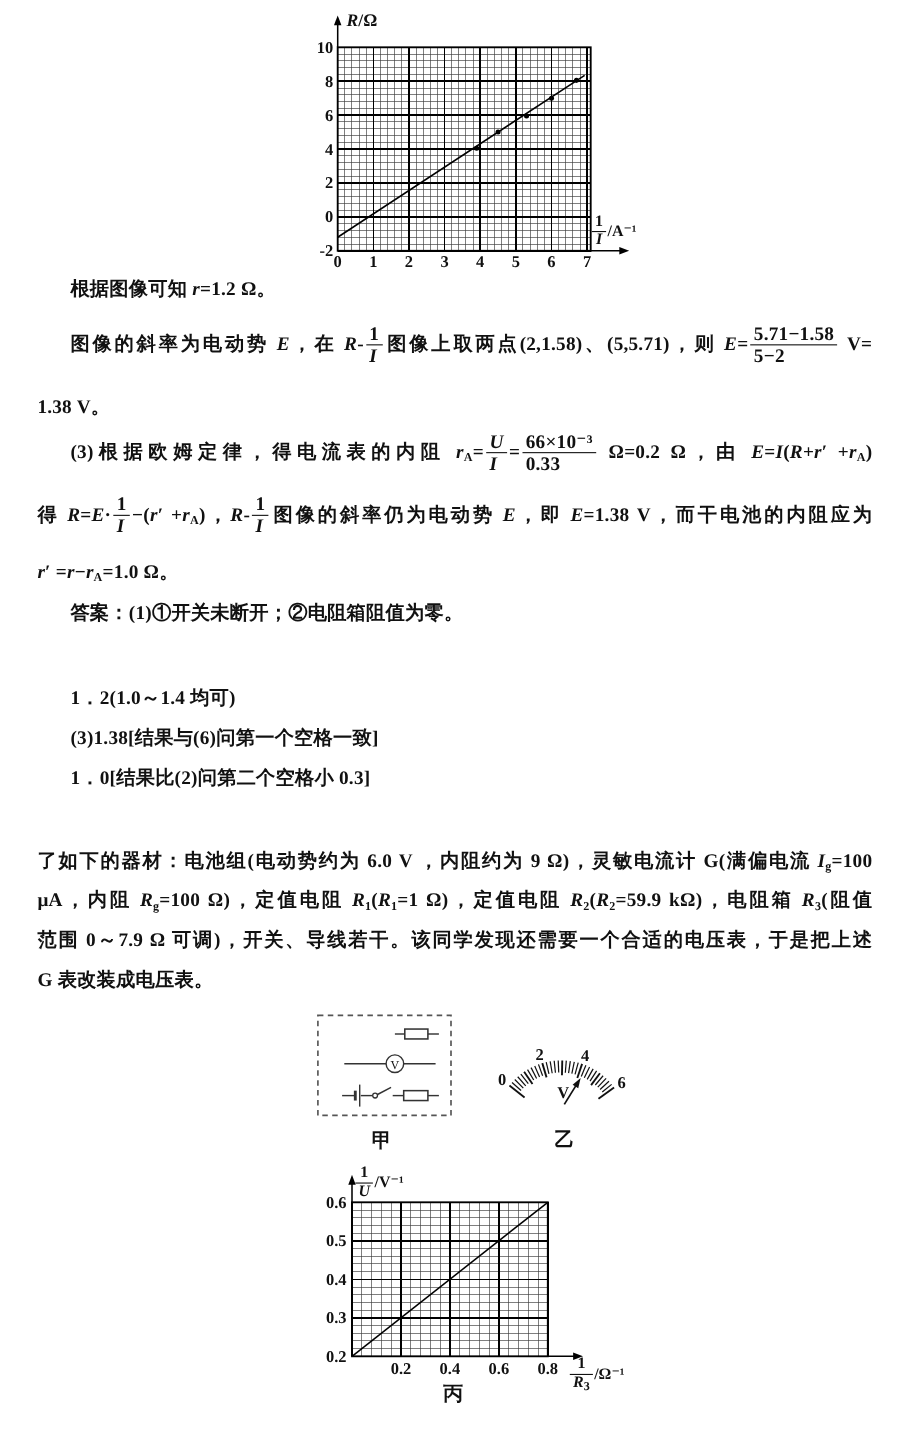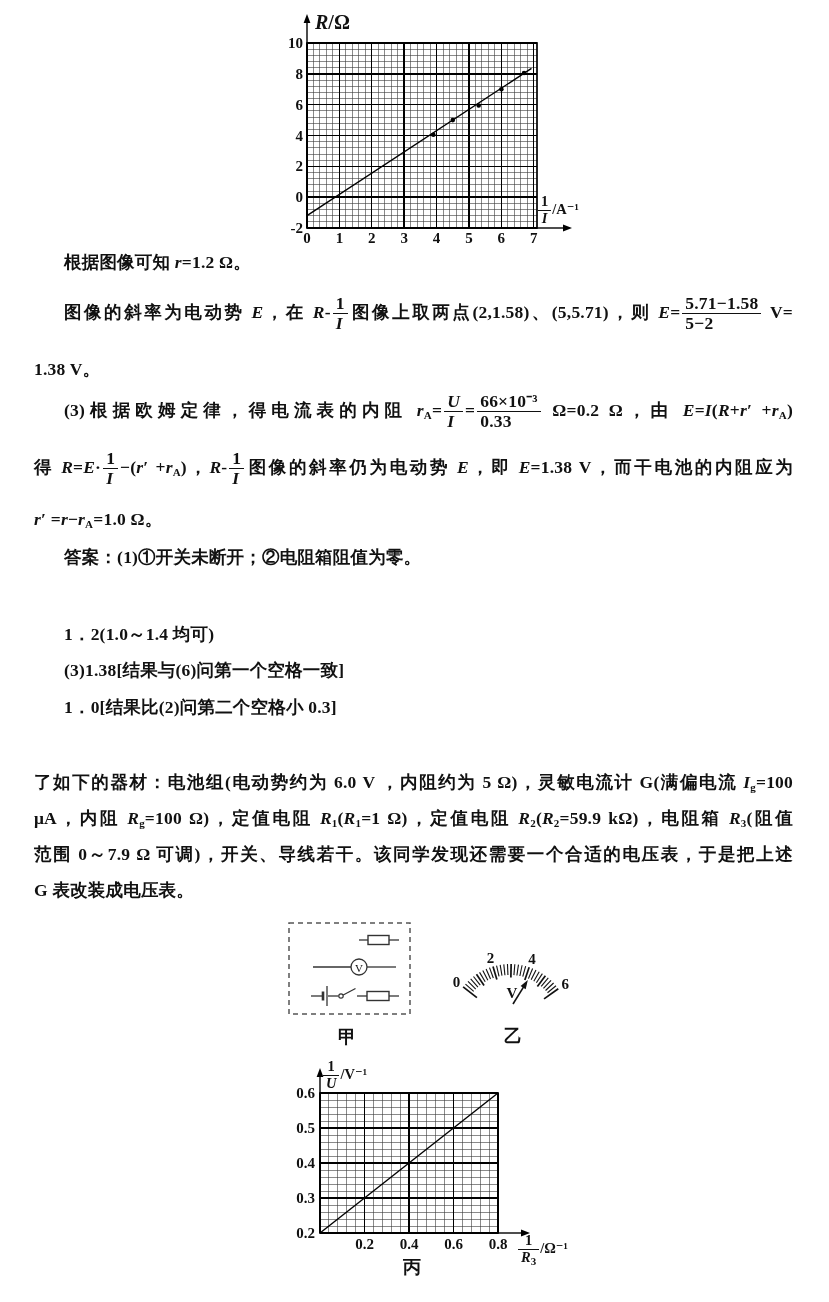--- a/index.html
+++ b/index.html
@@ -1,19 +1,19 @@
 <!DOCTYPE html>
 <html><head>
 <meta charset="utf-8">
 <style>
   html,body{margin:0;padding:0;background:#fff;}
   .page{position:relative;width:829px;height:1302px;background:#fff;overflow:hidden;
         font-family:"Liberation Serif","DejaVu Serif",serif;color:#111;}
   .line{position:absolute;font-weight:bold;font-size:17.5px;line-height:1.2;
-        letter-spacing:.2px;white-space:nowrap;font-family:Liberation Serif, serif;}
+        letter-spacing:.2px;white-space:nowrap;}
   .just{white-space:normal;text-align:justify;text-align-last:justify;}
   .it{font-style:italic;}
   sub{font-size:11px;font-style:normal;line-height:0;vertical-align:-3px;}
   .frac{display:inline-block;vertical-align:middle;text-align:center;margin:0 2px;
         transform:translateY(-1px);}
   .fn{display:block;padding:0 3px;line-height:1.08;border-bottom:1.6px solid #111;}
   .fd{display:block;padding:0 3px;line-height:1.08;}
   .axlab{position:absolute;font-weight:bold;font-size:14.5px;white-space:nowrap;}
   .axlab .frac{margin:0 1px;}
   .cap{position:absolute;font-weight:bold;font-size:18px;}
@@ -136,38 +136,38 @@
         <text x="23" y="70.83333333333333" text-anchor="end" class="tk">8</text>
         <text x="23" y="40" text-anchor="end" class="tk">10</text>
       </g>
       <line x1="27" y1="207.66666666666666" x2="251.49295774647888" y2="60.43750000000001" stroke="#000" stroke-width="1.4"></line>
       <circle cx="153.33802816901408" cy="126.72916666666667" r="2.3" fill="#000"></circle>
       <circle cx="172.77464788732397" cy="112.08333333333334" r="2.3" fill="#000"></circle>
       <circle cx="198.69014084507043" cy="97.4375" r="2.3" fill="#000"></circle>
       <circle cx="221.36619718309862" cy="81.25" r="2.3" fill="#000"></circle>
       <circle cx="244.04225352112678" cy="65.06249999999999" r="2.3" fill="#000"></circle>
     </svg>
-  <div class="axlab" style="left:315px;top:11px;font-size:20px"><span class="it">R</span><span>/Ω</span></div>
+  <div class="axlab" style="left:315px;top:11px;font-size:16px"><span class="it">R</span><span>/Ω</span></div>
   <div class="axlab" style="left:537px;top:195px">
     <span class="frac"><span class="fn">1</span><span class="fd it">I</span></span><span>/A⁻¹</span>
   </div>
 
   <div class="line" style="left:64px;top:252px"><span>根据图像可知 </span><span class="it">r</span><span>=1.2 Ω。</span></div>
   <div class="line just" style="left:64px;top:295px;width:729px"><span>图像的斜率为电动势 </span><span class="it">E</span><span>，在 </span><span class="it">R</span><span>-</span><span class="frac"><span class="fn">1</span><span class="fd it">I</span></span><span>图像上取两点(2,1.58)、(5,5.71)，则 </span><span class="it">E</span><span>=</span><span class="frac"><span class="fn">5.71−1.58</span><span class="fd">5−2</span></span><span> V=</span></div>
   <div class="line" style="left:34px;top:359px"><span>1.38 V。</span></div>
   <div class="line just" style="left:64px;top:393px;width:729px"><span>(3)根据欧姆定律，得电流表的内阻 </span><span class="it">r</span><sub>A</sub><span>=</span><span class="frac"><span class="fn it">U</span><span class="fd it">I</span></span><span>=</span><span class="frac"><span class="fn">66×10⁻³</span><span class="fd">0.33</span></span><span> Ω=0.2 Ω，由 </span><span class="it">E</span><span>=</span><span class="it">I</span><span>(</span><span class="it">R</span><span>+</span><span class="it">r</span><span>′ +</span><span class="it">r</span><sub>A</sub><span>)</span></div>
   <div class="line just" style="left:34px;top:450px;width:759px"><span>得 </span><span class="it">R</span><span>=</span><span class="it">E</span><span>·</span><span class="frac"><span class="fn">1</span><span class="fd it">I</span></span><span>−(</span><span class="it">r</span><span>′ +</span><span class="it">r</span><sub>A</sub><span>)，</span><span class="it">R</span><span>-</span><span class="frac"><span class="fn">1</span><span class="fd it">I</span></span><span>图像的斜率仍为电动势 </span><span class="it">E</span><span>，即 </span><span class="it">E</span><span>=1.38 V，而干电池的内阻应为</span></div>
   <div class="line" style="left:34px;top:509px"><span class="it">r</span><span>′ =</span><span class="it">r</span><span>−</span><span class="it">r</span><sub>A</sub><span>=1.0 Ω。</span></div>
 
   <div class="line" style="left:64px;top:547px"><span>答案：(1)①开关未断开；②电阻箱阻值为零。</span></div>
   <div class="line" style="left:64px;top:624px"><span>1．2(1.0～1.4 均可)</span></div>
   <div class="line" style="left:64px;top:660px"><span>(3)1.38[结果与(6)问第一个空格一致]</span></div>
   <div class="line" style="left:64px;top:697px"><span>1．0[结果比(2)问第二个空格小 0.3]</span></div>
 
-  <div class="line just" style="left:34px;top:772px;width:759px"><span>了如下的器材：电池组(电动势约为 6.0 V ，内阻约为 5 Ω)，灵敏电流计 G(满偏电流 </span><span class="it">I</span><sub>g</sub><span>=100</span></div>
+  <div class="line just" style="left:34px;top:772px;width:759px"><span>了如下的器材：电池组(电动势约为 6.0 V ，内阻约为 9 Ω)，灵敏电流计 G(满偏电流 </span><span class="it">I</span><sub>g</sub><span>=100</span></div>
   <div class="line just" style="left:34px;top:808px;width:759px"><span>μA，内阻 </span><span class="it">R</span><sub>g</sub><span>=100 Ω)，定值电阻 </span><span class="it">R</span><sub>1</sub><span>(</span><span class="it">R</span><sub>1</sub><span>=1 Ω)，定值电阻 </span><span class="it">R</span><sub>2</sub><span>(</span><span class="it">R</span><sub>2</sub><span>=59.9 kΩ)，电阻箱 </span><span class="it">R</span><sub>3</sub><span>(阻值</span></div>
   <div class="line just" style="left:34px;top:844px;width:759px"><span>范围 0～7.9 Ω 可调)，开关、导线若干。该同学发现还需要一个合适的电压表，于是把上述</span></div>
   <div class="line" style="left:34px;top:880px"><span>G 表改装成电压表。</span></div>
 
   <svg id="cir" style="left:280px;top:915px" width="140" height="105" viewBox="0 0 140 105">
       <rect x="9" y="8" width="121" height="91" fill="none" stroke="#555" stroke-width="1.5" stroke-dasharray="5,4"></rect>
       <line x1="79" y1="25" x2="88" y2="25" stroke="#333" stroke-width="1.3"></line>
       <line x1="109" y1="25" x2="119" y2="25" stroke="#333" stroke-width="1.3"></line>
       <line x1="33" y1="52" x2="71" y2="52" stroke="#333" stroke-width="1.3"></line>
       <line x1="87" y1="52" x2="116" y2="52" stroke="#333" stroke-width="1.3"></line>

